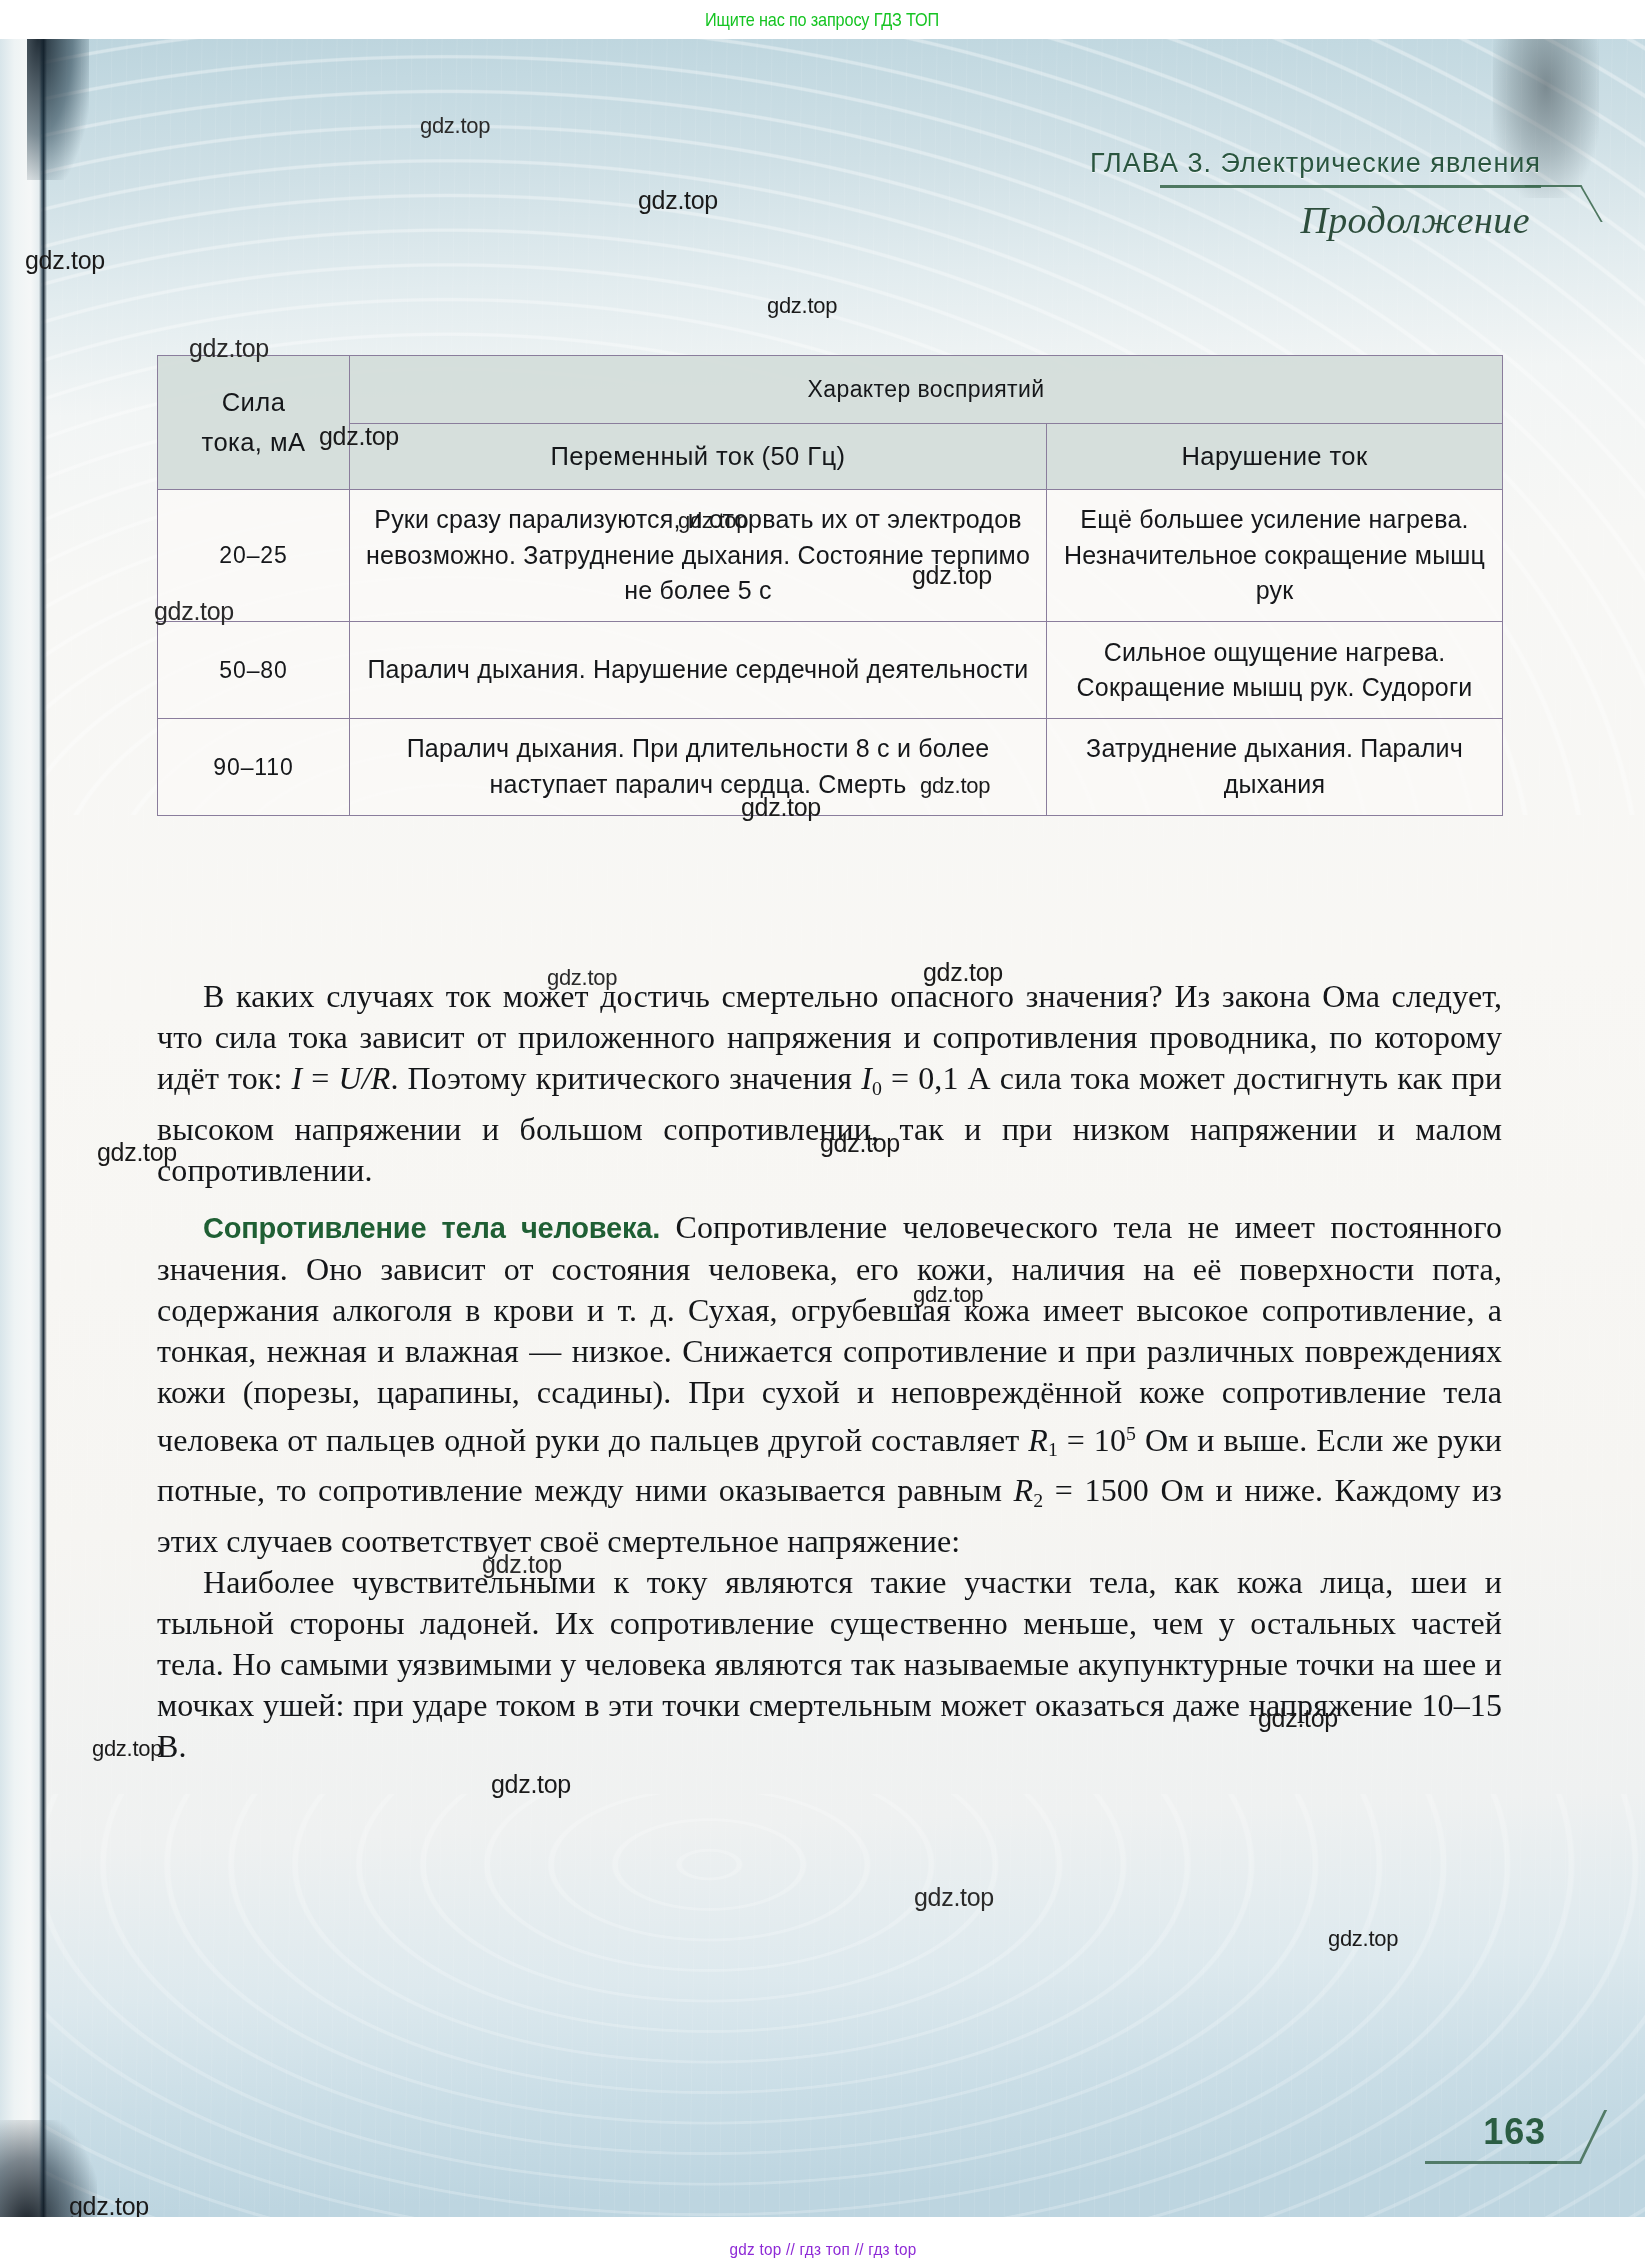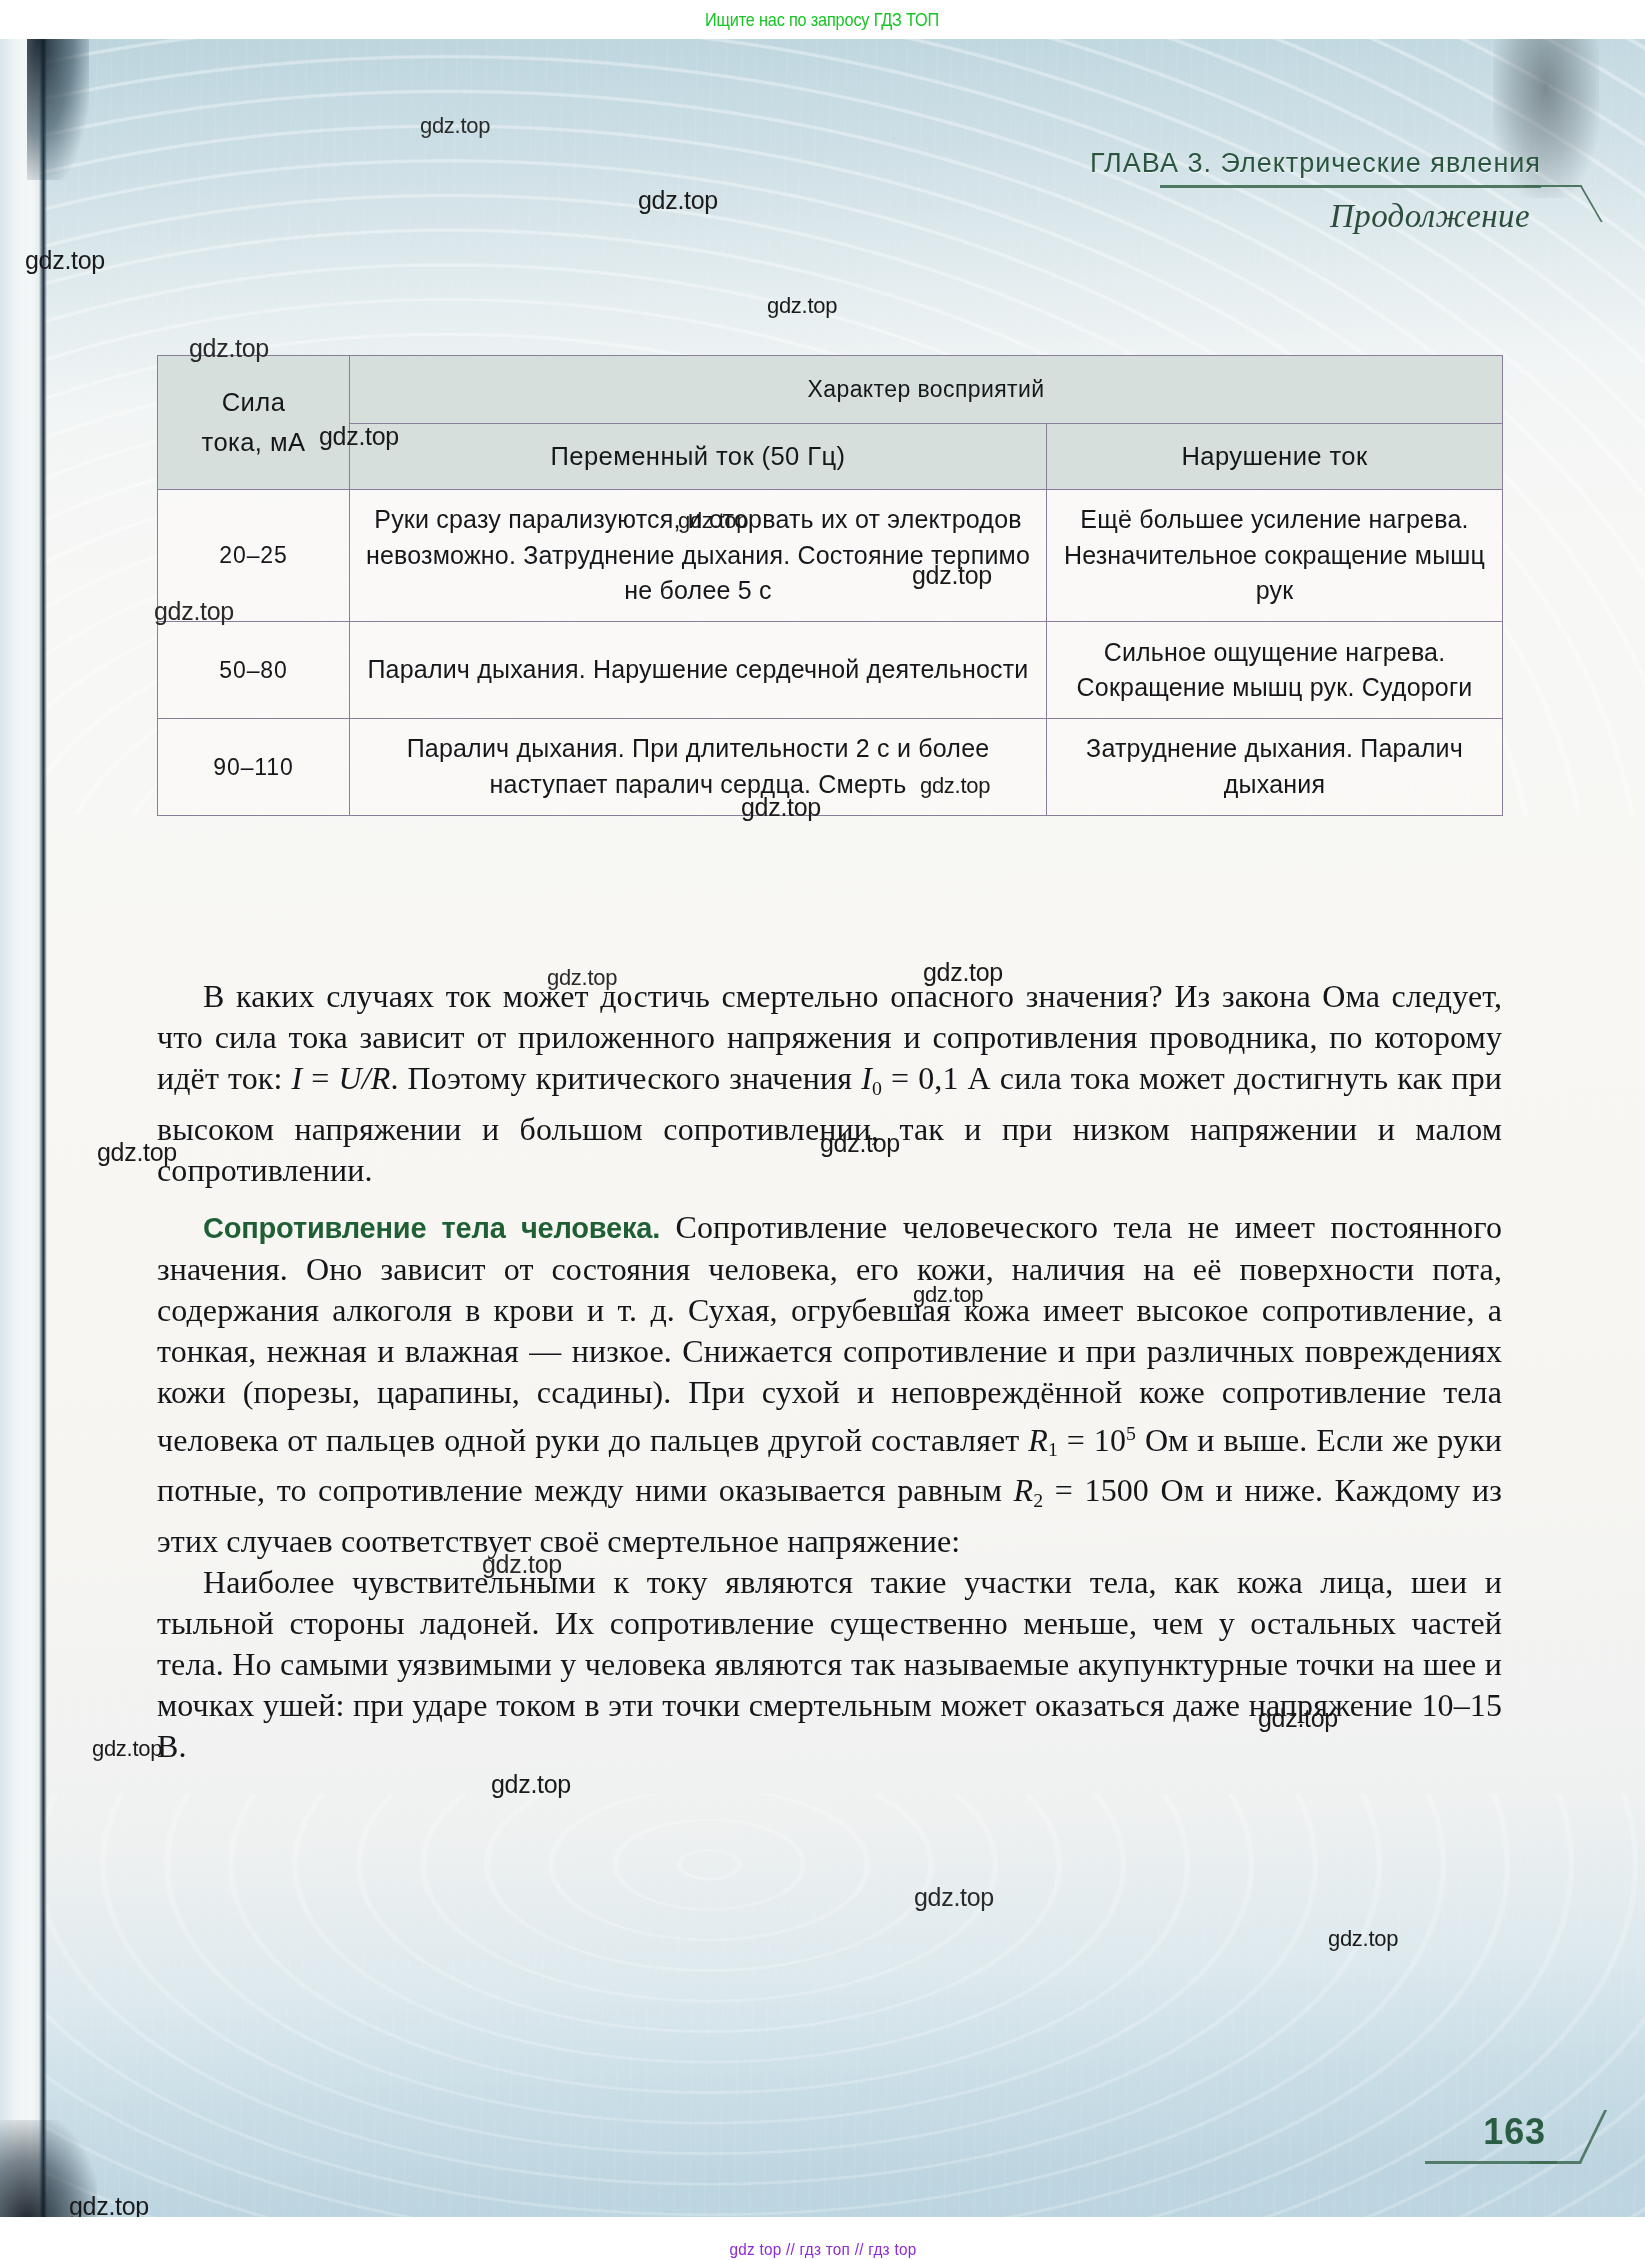--- a/index.html
+++ b/index.html
@@ -210,21 +210,21 @@
     border-right: 2.6px solid #3f6b52;
     transform: skewX(30deg);
     opacity: 0.9;
   }
   .continuation {
     position: absolute;
     right: 115px;
     top: 159px;
     font-family: "Liberation Serif", serif;
     font-style: italic;
-    font-size: 33px;
+    font-size: 38px;
     color: #2d4d3c;
     letter-spacing: 0.4px;
     white-space: nowrap;
   }
 
   
   .data-table {
     position: absolute;
     left: 157px;
     top: 316px;
@@ -419,21 +419,21 @@
         <td>Руки сразу парализуются, и оторвать их от электродов невозможно. Затруднение дыхания. Состояние терпимо не более 5 с</td>
         <td>Ещё большее усиление нагрева. Незначительное сокращение мышц рук</td>
       </tr>
       <tr>
         <td class="cell-current">50–80</td>
         <td>Паралич дыхания. Нарушение сердечной деятельности</td>
         <td>Сильное ощущение нагрева. Сокращение мышц рук. Судороги</td>
       </tr>
       <tr>
         <td class="cell-current">90–110</td>
-        <td>Паралич дыхания. При длительности 2 с и более наступает паралич сердца. Смерть</td>
+        <td>Паралич дыхания. При длительности 8 с и более наступает паралич сердца. Смерть</td>
         <td>Затруднение дыхания. Паралич дыхания</td>
       </tr>
     </tbody>
   </table>
 
   <div class="prose">
 
     <p class="indent"><span>В каких случаях ток может достичь смертельно опасного значения? Из закона Ома следует, что сила тока зависит от приложенного напряжения и сопротивления проводника, по которому идёт ток: </span><span class="mathvar">I</span><span> = </span><span class="mathvar">U/R</span><span>. Поэтому критического значения </span><span class="mathvar">I</span><sub>0</sub><span> = 0,1 А сила тока может достигнуть как при высоком напряжении и большом сопротивлении, так и при низком напряжении и малом сопротивлении.</span></p>
 
     <div class="spacer-para"></div>

